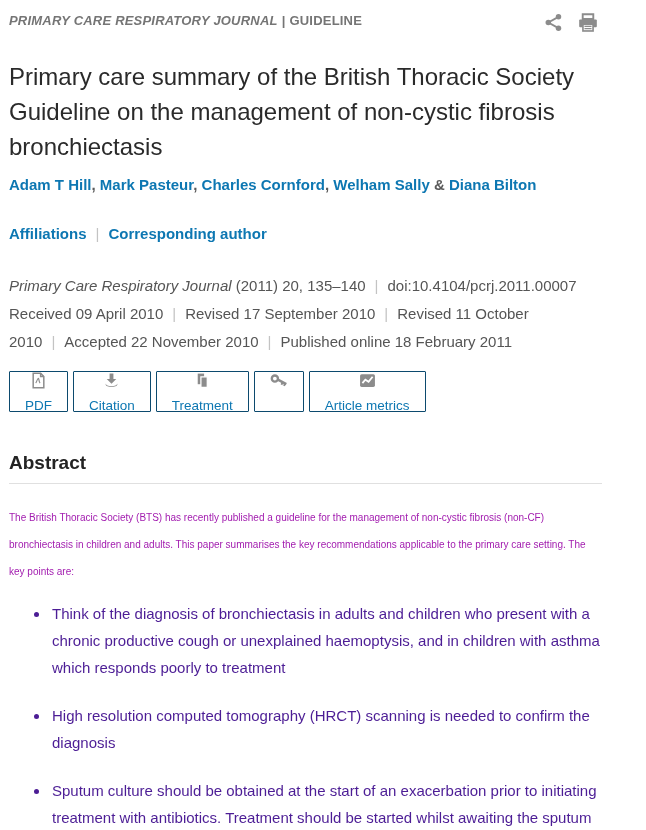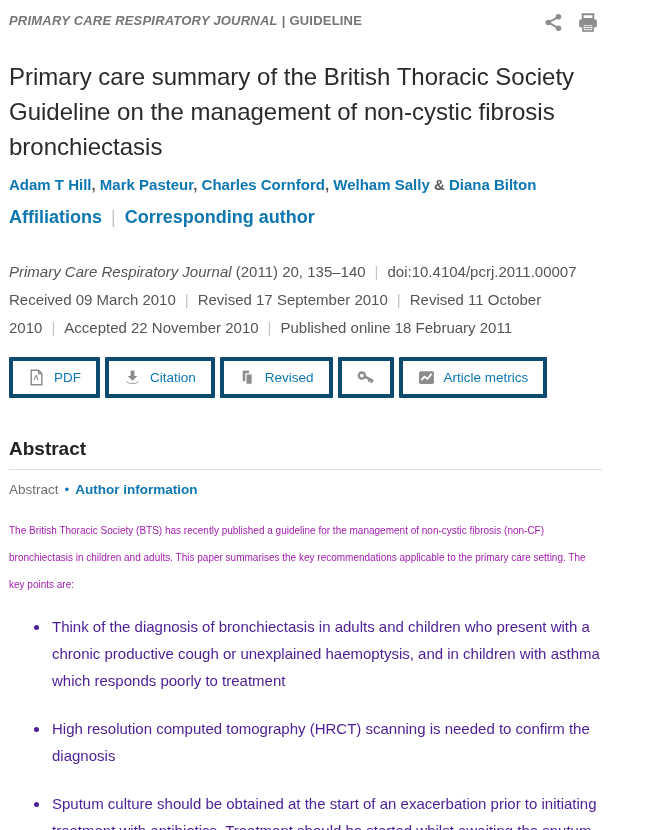--- a/index.html
+++ b/index.html
@@ -21,40 +21,40 @@
 
   
   h1.title {
     margin: 27px 0 0 0; font-size: 24px; font-weight: 400;
     line-height: 35px; color: #2a2a2a;
   }
 
   
   .authors { margin-top: 12px; font-size: 15px; font-weight: bold; color: #5a5a5a; }
   .authors a { color: #0d77b2; text-decoration: none; cursor: pointer; }
-  .author-links { margin-top: 14px; font-size: 18px; font-weight: bold; }
+  .author-links { margin-top: 32px; font-size: 15px; font-weight: bold; }
   .author-links a { color: #0d77b2; text-decoration: none; cursor: pointer; }
   .author-links .pipe { margin: 0 9px; }
 
   .pipe { color: #c3c3c3; font-weight: normal; }
 
   
   .meta { margin-top: 30px; font-size: 15px; line-height: 28px; color: #555555; }
   .meta .pipe { margin: 0 9px; }
   .citation em { font-style: italic; }
   .citation strong { font-weight: normal; }
 
   
   .toolbar { margin-top: 15px; display: flex; gap: 5px; }
   .tool-btn {
     display: inline-flex; align-items: center; gap: 9px;
     height: 41px; padding: 0 15px;
-    background: #ffffff; border: 4px solid #0c4a6e; border-radius: 1px;
+    background: #ffffff; border: 1px solid #0c4a6e; border-radius: 1px;
     font-family: "Liberation Sans", sans-serif;
-    font-size: 13.5px; color: #0d77b2; cursor: pointer;
+    font-size: 13.5px; color: #0d77b2; cursor: pointer; flex-direction: column;
   }
   .btn-icon { display: inline-flex; }
 
   
   h2.section-heading {
     margin: 40px 0 0 0; font-size: 19px; font-weight: bold; color: #232323;
     padding-bottom: 9px; border-bottom: 1px solid #e0e0e0;
   }
   .subnav { margin-top: 12px; font-size: 13.5px; color: #6e6e6e; }
   .subnav .dot { color: #0d77b2; margin: 0 6px; }
@@ -101,21 +101,21 @@
   </div>
 
   <h1 class="title">Primary care summary of the British Thoracic Society Guideline on the management of non-cystic fibrosis bronchiectasis</h1>
 
   <div class="authors"><a>Adam T Hill</a><span>, </span><a>Mark Pasteur</a><span>, </span><a>Charles Cornford</a><span>, </span><a>Welham Sally</a><span> &amp; </span><a>Diana Bilton</a></div>
 
   <div class="author-links"><a>Affiliations</a><span class="pipe">|</span><a>Corresponding author</a></div>
 
   <div class="meta">
     <div class="citation"><em>Primary Care Respiratory Journal</em> <span>(2011)</span> <strong>20</strong><span>, 135–140</span><span class="pipe">|</span><span>doi:10.4104/pcrj.2011.00007</span></div>
-    <div class="history"><span>Received 09 March 2010</span><span class="pipe">|</span><span>Revised 17 September 2010</span><span class="pipe">|</span><span>Revised 11 October 2010</span><span class="pipe">|</span><span>Accepted 22 November 2010</span><span class="pipe">|</span><span>Published online 18 February 2011</span></div>
+    <div class="history"><span>Received 09 April 2010</span><span class="pipe">|</span><span>Revised 17 September 2010</span><span class="pipe">|</span><span>Revised 11 October 2010</span><span class="pipe">|</span><span>Accepted 22 November 2010</span><span class="pipe">|</span><span>Published online 18 February 2011</span></div>
   </div>
 
   <div class="toolbar">
     <button class="tool-btn">
       <span class="btn-icon">
         <svg width="17" height="17" viewBox="0 0 16 16">
             <g fill="none" stroke="#8c8c8c" stroke-width="1.4">
               <path d="M3 1.2h7l3 3v10.6H3z"></path>
               <path d="M10 1.2v3h3"></path>
               <path d="M5.5 10.5c1-2.5 2-4.5 2.5-4.5s.2 3 1.5 4.5" stroke-width="1.1"></path>
@@ -137,21 +137,21 @@
     </button>
     <button class="tool-btn">
       <span class="btn-icon">
         <svg width="17" height="17" viewBox="0 0 16 16">
             <g fill="#8c8c8c">
               <path d="M3.5 1.5h6v10h-6z"></path>
               <path d="M6.5 4.5h6v10h-6z" stroke="#ffffff" stroke-width="1.2"></path>
             </g>
           </svg>
       </span>
-      <span class="btn-label">Revised</span>
+      <span class="btn-label">Treatment</span>
     </button>
     <button class="tool-btn">
       <span class="btn-icon">
         <svg width="18" height="17" viewBox="0 0 17 16">
             <g fill="none" stroke="#8c8c8c">
               <circle cx="4.6" cy="6.2" r="2.9" stroke-width="2.2"></circle>
               <path d="M7.4 7.2l8 4.2" stroke-width="2.4"></path>
               <path d="M12 9.6l-1.2 2.4M14.3 10.8l-1.1 2.3" stroke-width="1.8"></path>
             </g>
           </svg>
@@ -163,21 +163,20 @@
             <rect x="1" y="2" width="14" height="12" rx="1.5" fill="#8c8c8c"></rect>
             <polyline points="3.2,10.5 6,7.2 9,9.2 12.8,4.5" fill="none" stroke="#ffffff" stroke-width="1.7"></polyline>
           </svg>
       </span>
       <span class="btn-label">Article metrics</span>
     </button>
   </div>
 
   <h2 class="section-heading">Abstract</h2>
 
-  <div class="subnav"><span>Abstract</span><span class="dot">•</span><a>Author information</a></div>
 
   <p class="intro">The British Thoracic Society (BTS) has recently published a guideline for the management of non-cystic fibrosis (non-CF) bronchiectasis in children and adults. This paper summarises the key recommendations applicable to the primary care setting. The key points are:</p>
 
   <ul class="keypoints">
     <li>Think of the diagnosis of bronchiectasis in adults and children who present with a chronic productive cough or unexplained haemoptysis, and in children with asthma which responds poorly to treatment</li>
     <li>High resolution computed tomography (HRCT) scanning is needed to confirm the diagnosis</li>
     <li>Sputum culture should be obtained at the start of an exacerbation prior to initiating treatment with antibiotics. Treatment should be started whilst awaiting the sputum result and should be continued for 14 days</li>
   </ul>
 
 </div>

